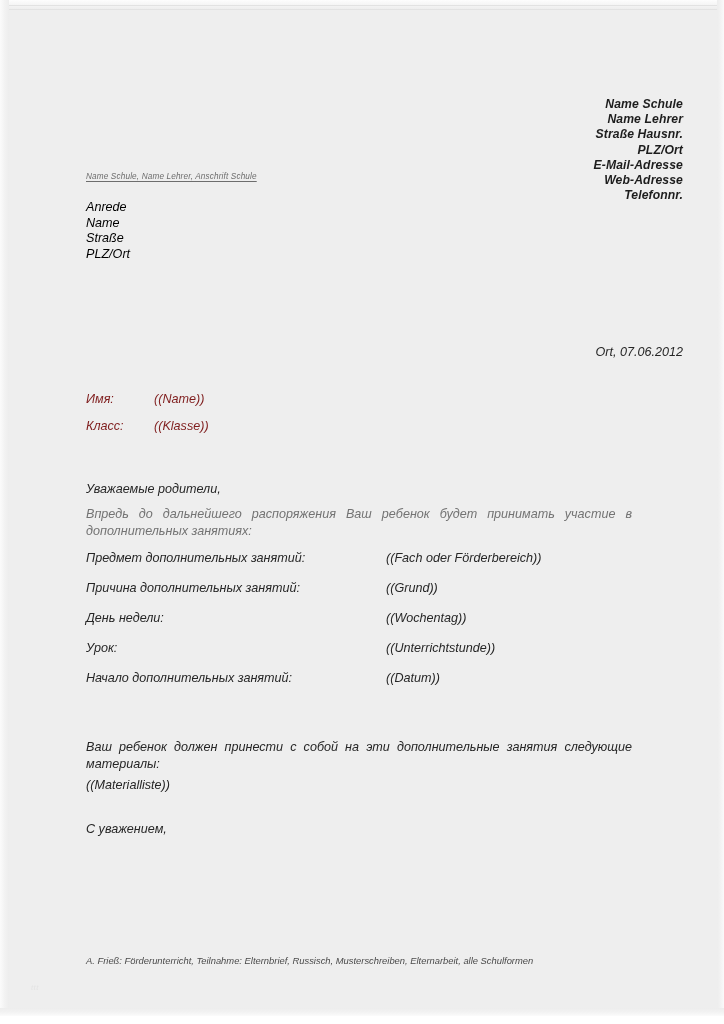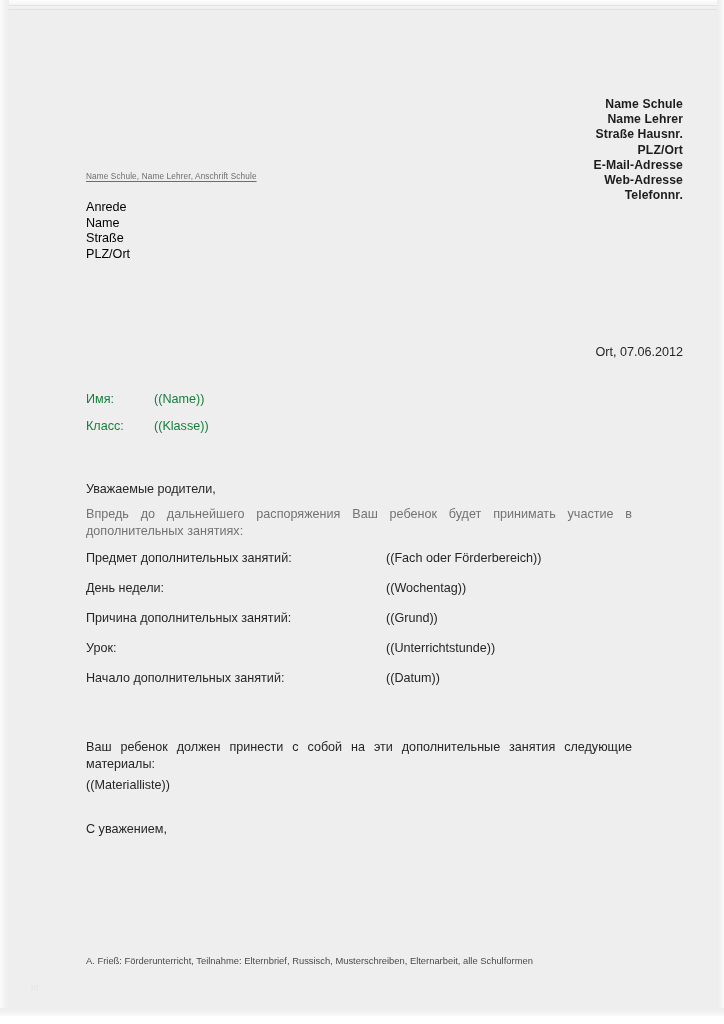--- a/index.html
+++ b/index.html
@@ -13,20 +13,21 @@
     overflow: hidden;
     font-family: "Liberation Sans", sans-serif;
   }
 
   #page {
     position: relative;
     width: 724px;
     height: 1016px;
     background: #eeeeee;
     box-sizing: border-box;
+    font-style: italic;
   }
 
   
   .edge-top {
     position: absolute;
     top: 0; left: 0; right: 0;
     height: 10px;
     background: linear-gradient(to bottom,#fdfdfd 0%, #f7f7f7 35%, #ececec 100%);
   }
   .edge-left {
@@ -106,21 +107,21 @@
     color: #262626;
     text-align: center;
   }
 
   
   #student-info {
     position: absolute;
     top: 392px;
     left: 86px;
     font-size: 12.6px;
-    color: #15803d;
+    color: #7f1d1d;
   }
   #student-info .srow {
     display: flex;
     margin-bottom: 13px;
   }
   #student-info .slabel { width: 68px; flex: 0 0 68px; }
   #student-info .svalue { }
 
   
   #salutation {
@@ -264,28 +265,28 @@
     <div id="salutation">Уважаемые родители,</div>
 
     <div id="intro-paragraph">Впредь до дальнейшего распоряжения Ваш ребенок будет принимать участие в дополнительных занятиях:</div>
 
     <div id="details-table">
       <div class="drow">
         <span class="dlabel">Предмет дополнительных занятий:</span>
         <span class="dvalue">((Fach oder Förderbereich))</span>
       </div>
       <div class="drow">
+        <span class="dlabel">Причина дополнительных занятий:</span>
+        <span class="dvalue">((Grund))</span>
+      </div>
+      <div class="drow">
         <span class="dlabel">День недели:</span>
         <span class="dvalue">((Wochentag))</span>
       </div>
       <div class="drow">
-        <span class="dlabel">Причина дополнительных занятий:</span>
-        <span class="dvalue">((Grund))</span>
-      </div>
-      <div class="drow">
         <span class="dlabel">Урок:</span>
         <span class="dvalue">((Unterrichtstunde))</span>
       </div>
       <div class="drow">
         <span class="dlabel">Начало дополнительных занятий:</span>
         <span class="dvalue">((Datum))</span>
       </div>
     </div>
 
     <div id="materials-paragraph">Ваш ребенок должен принести с собой на эти дополнительные занятия следующие материалы:</div>

